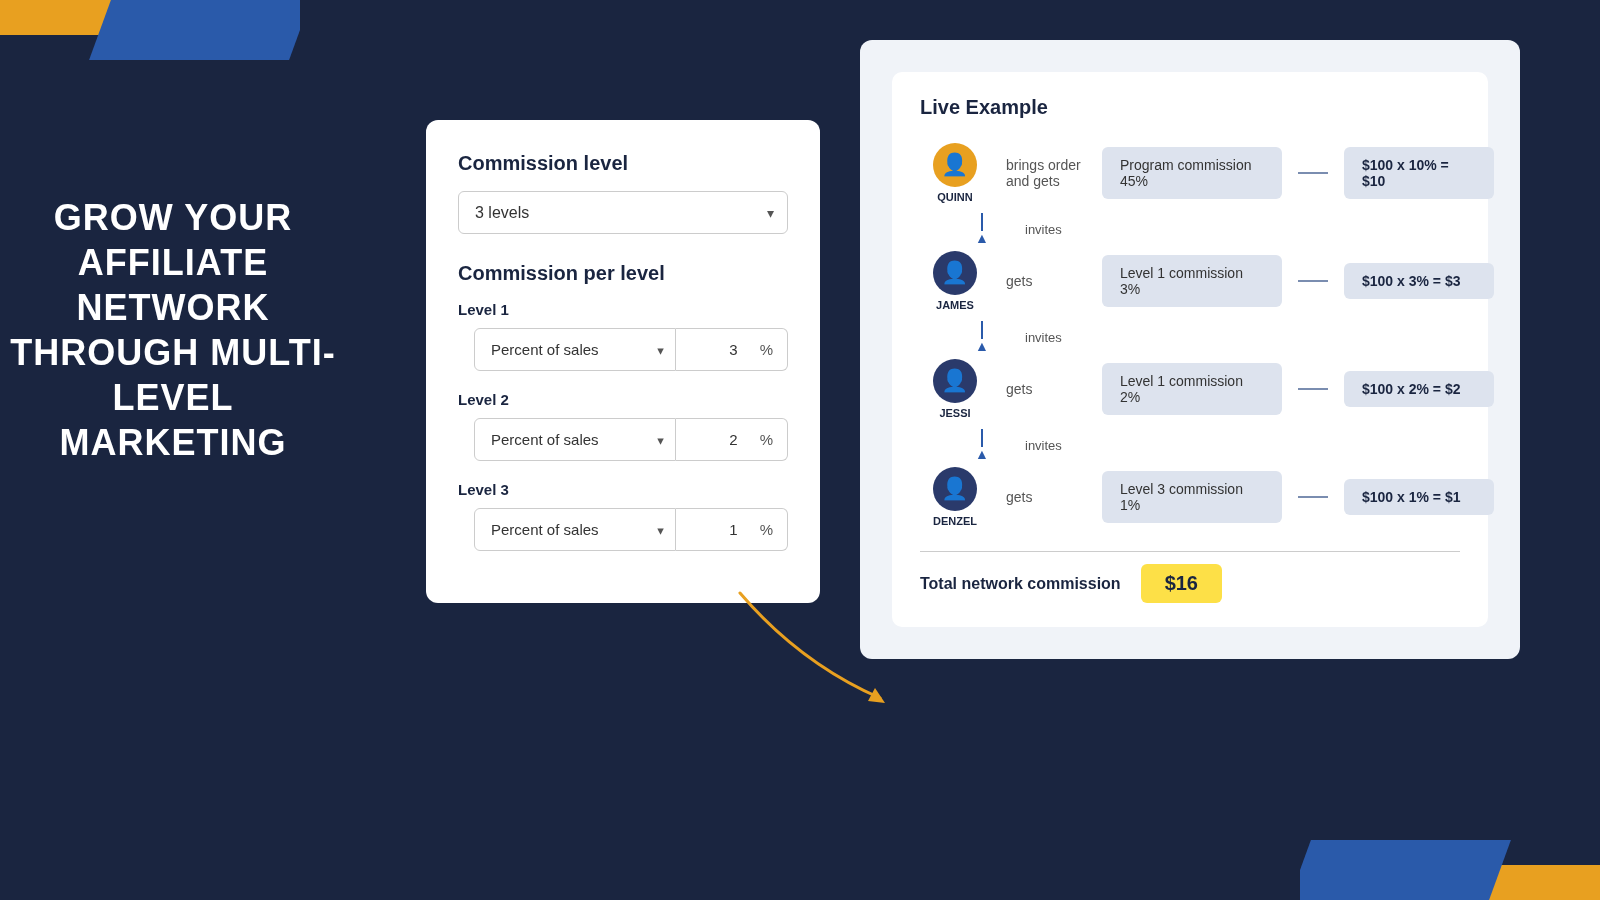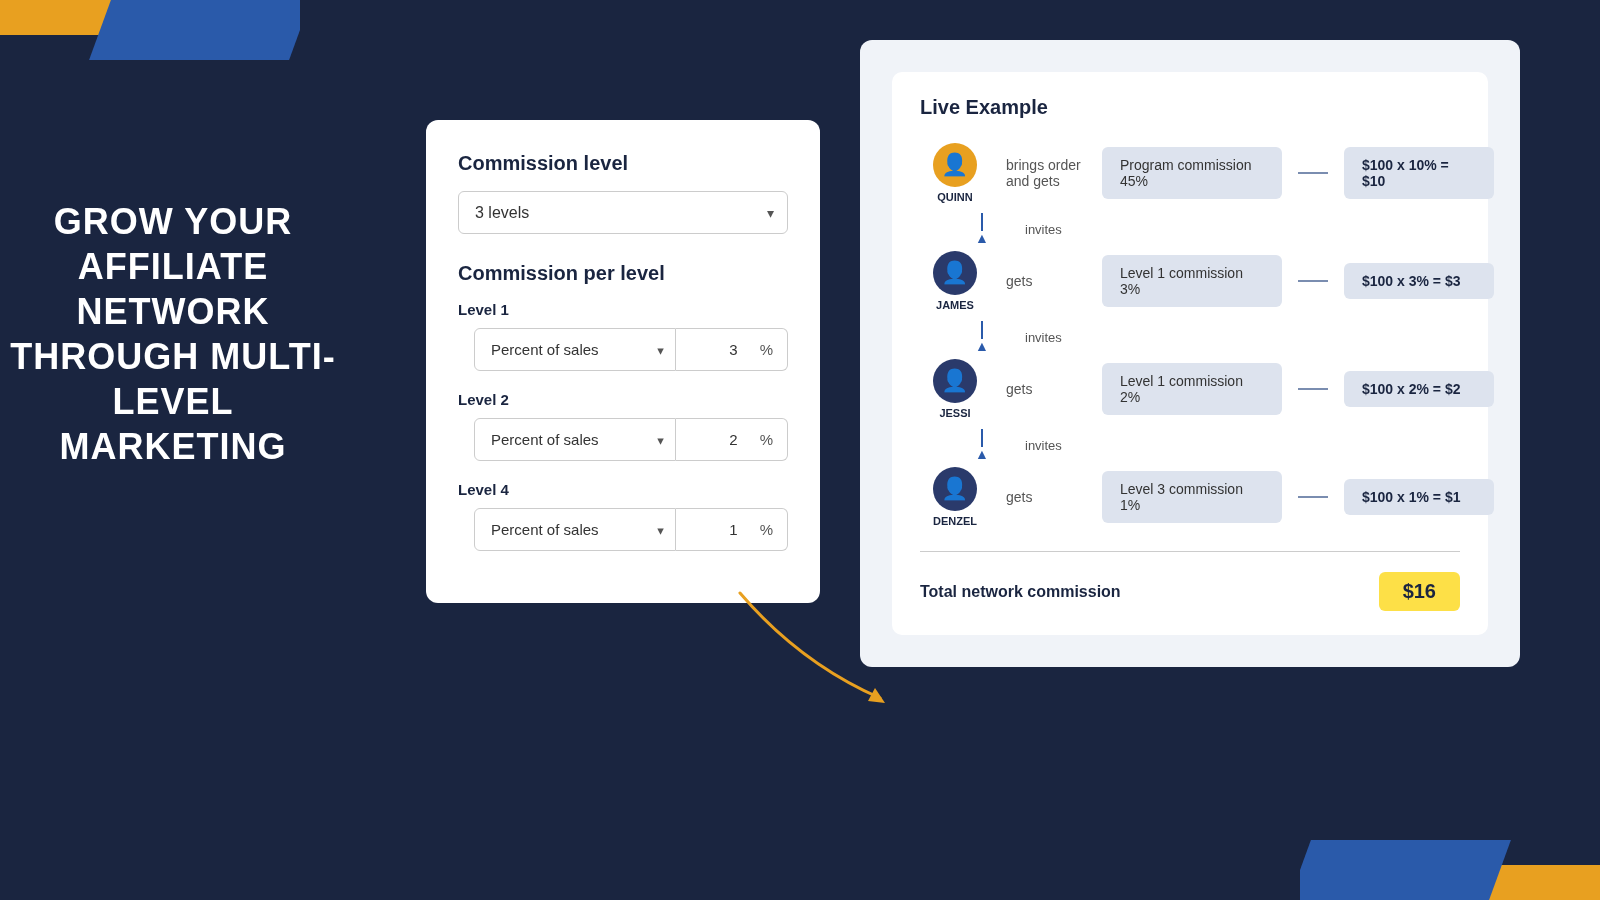--- a/index.html
+++ b/index.html
@@ -376,23 +376,22 @@
     
     .total-divider {
       border: none;
       border-top: 1.5px solid #cccccc;
       margin: 16px 0 12px 0;
     }
 
     .total-row {
       display: flex;
       align-items: center;
-      justify-content: space-between;
+      justify-content: flex-start;
       gap: 20px;
-      margin-top: 8px;
     }
 
     .total-label {
       font-size: 16px;
       font-weight: 700;
       color: #1a2540;
     }
 
     .total-value {
       background: #fde047;
@@ -467,21 +466,21 @@
           <select class="level-select">
             <option>Percent of sales</option>
             <option>Fixed amount</option>
           </select>
           <span class="level-select-chevron">▾</span>
         </div>
         <input class="level-number-input" type="text" value="2" style="">
         <span class="level-percent">%</span>
       </div>
 
-      <div class="level-label">Level 4</div>
+      <div class="level-label">Level 3</div>
       <div class="level-row">
         <div class="level-select-wrapper">
           <select class="level-select">
             <option>Percent of sales</option>
             <option>Fixed amount</option>
           </select>
           <span class="level-select-chevron">▾</span>
         </div>
         <input class="level-number-input" type="text" value="1" style="">
         <span class="level-percent">%</span>

